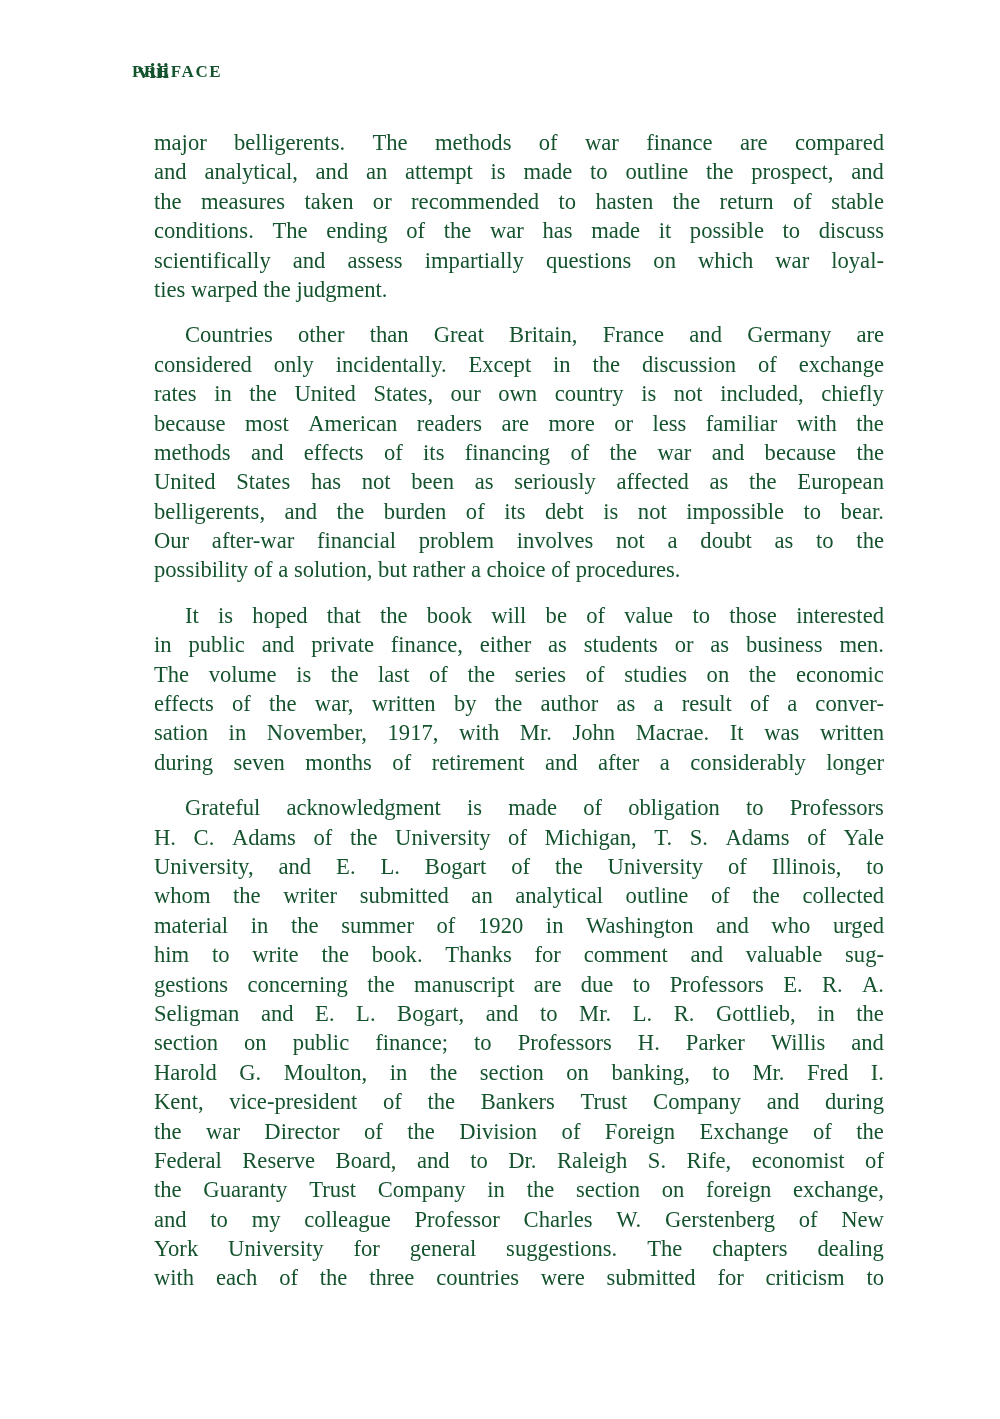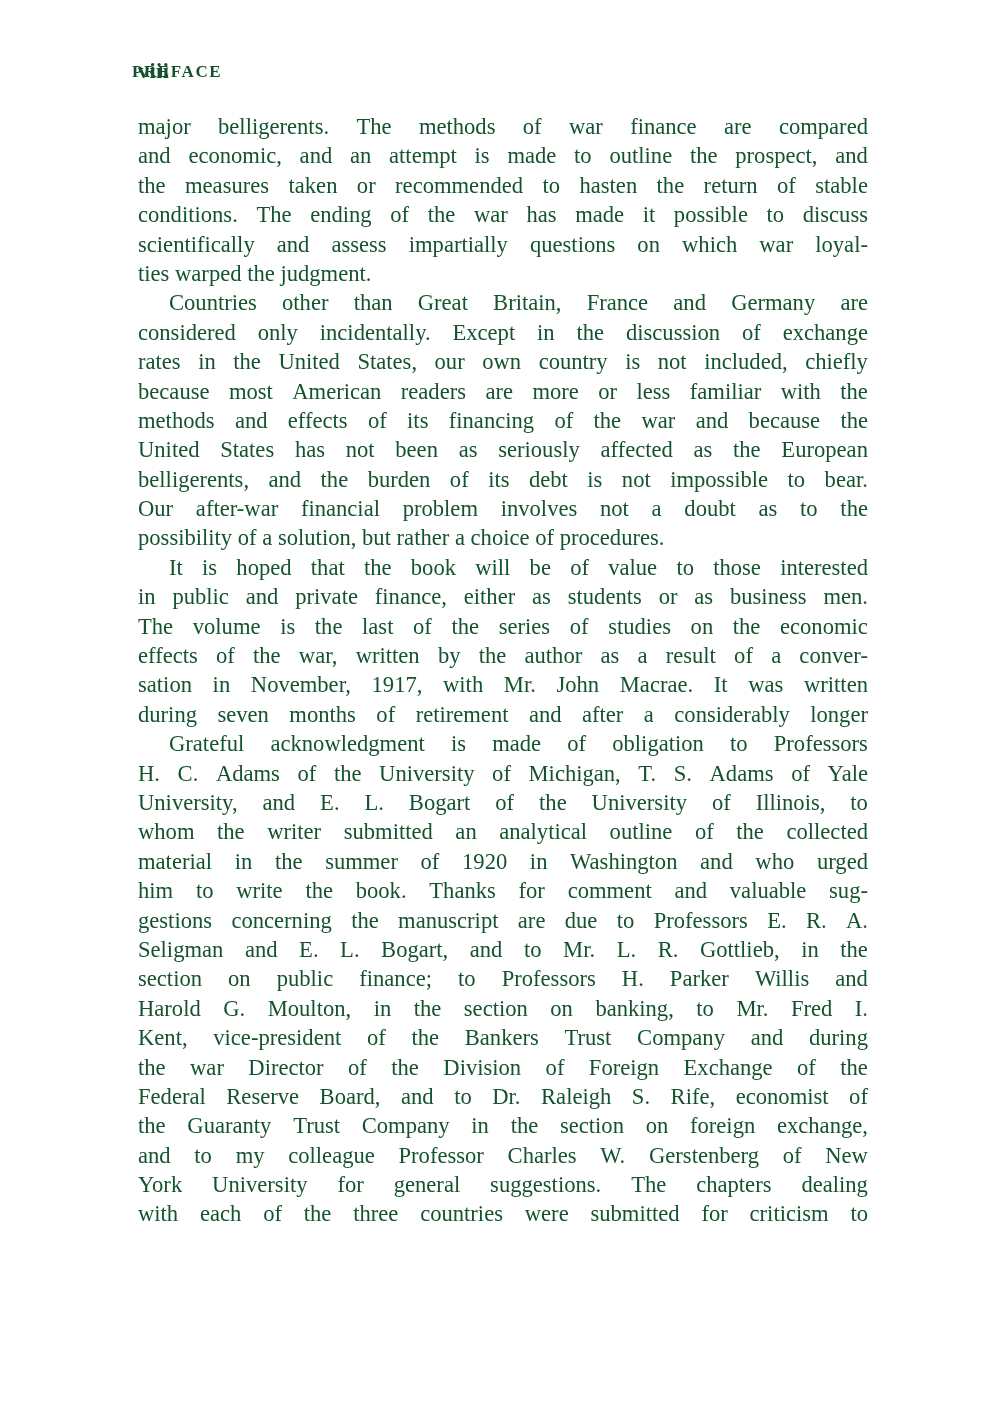--- a/index.html
+++ b/index.html
@@ -51,21 +51,21 @@
   }
 
   
   .textblock {
     position: absolute;
     left: 138px;
     top: 112px;
     width: 730px;
   }
   .para {
-    margin: 0;
+    margin: 16px;
   }
   .line {
     display: block;
     height: 29.4px;
     line-height: 29.4px;
     font-size: 22.6px;
     white-space: nowrap;
     letter-spacing: 0;
   }
   
@@ -107,21 +107,21 @@
           <span class="w">The</span>
           <span class="w">methods</span>
           <span class="w">of</span>
           <span class="w">war</span>
           <span class="w">finance</span>
           <span class="w">are</span>
           <span class="w">compared</span>
         </span>
         <span class="line just">
           <span class="w">and</span>
-          <span class="w">economic,</span>
+          <span class="w">analytical,</span>
           <span class="w">and</span>
           <span class="w">an</span>
           <span class="w">attempt</span>
           <span class="w">is</span>
           <span class="w">made</span>
           <span class="w">to</span>
           <span class="w">outline</span>
           <span class="w">the</span>
           <span class="w">prospect,</span>
           <span class="w">and</span>

